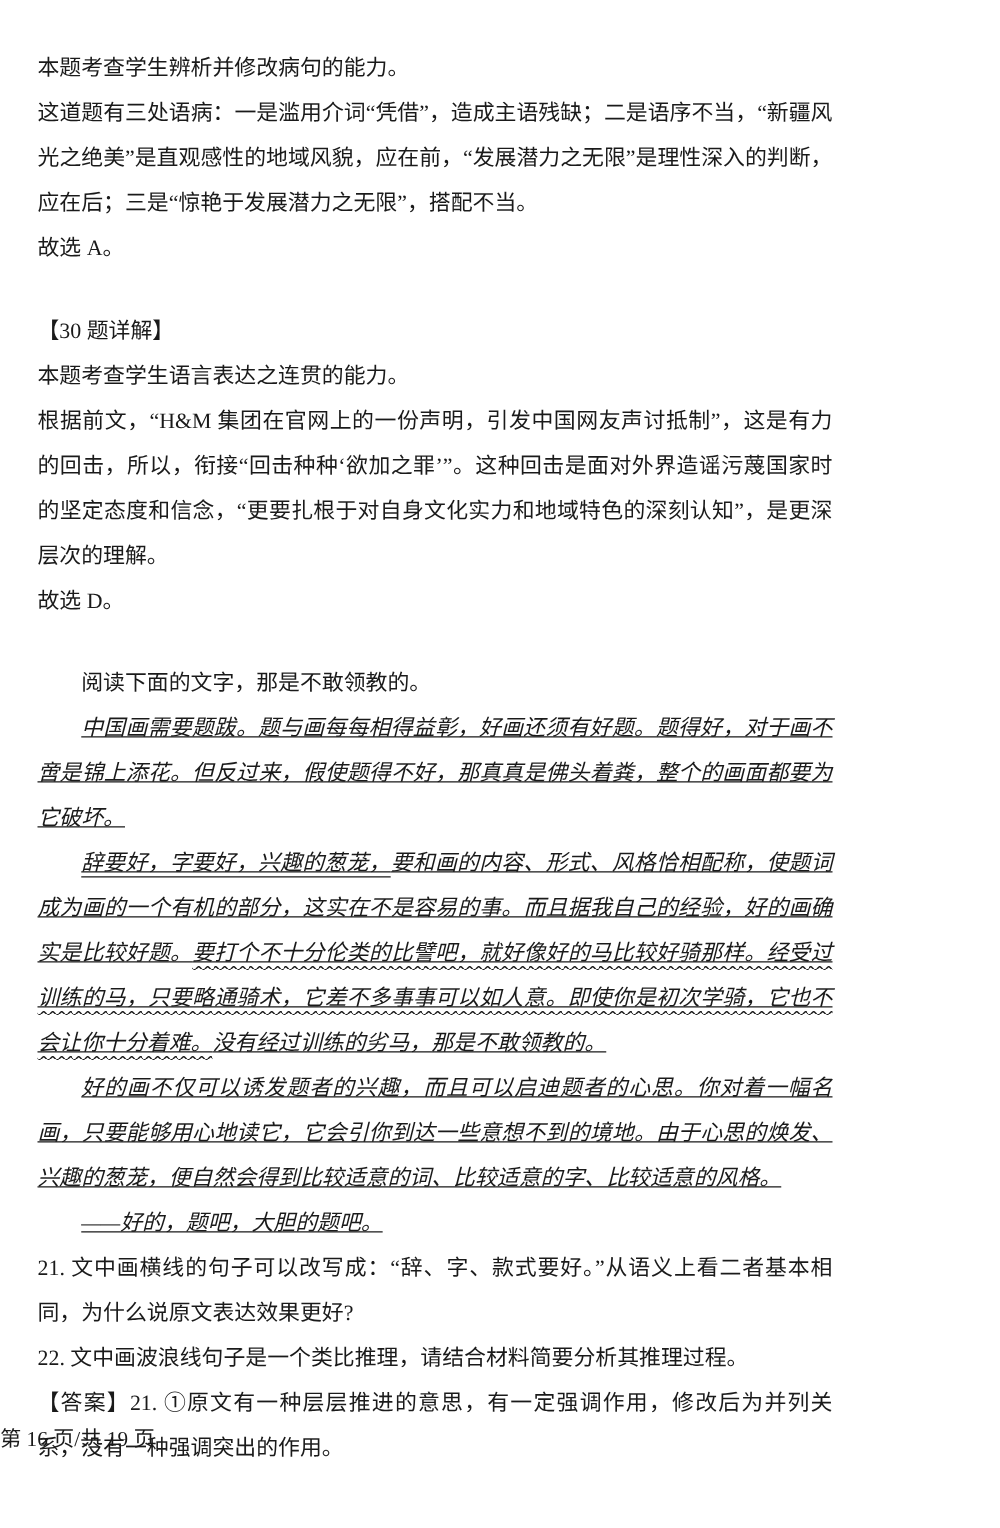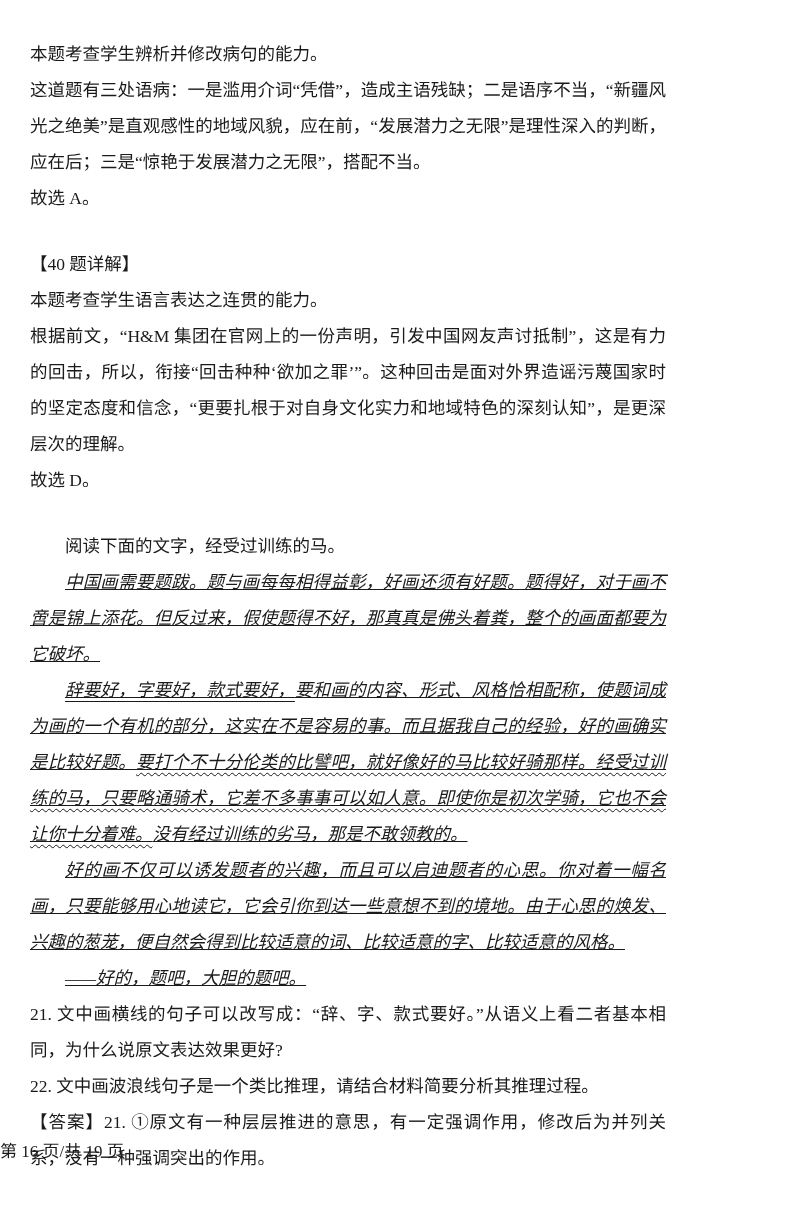--- a/index.html
+++ b/index.html
@@ -57,28 +57,28 @@
 </style>
 </head>
 <body>
 
 <div class="page">
   <div>
       <p class="para block-explanation"><span>本题考查学生辨析并修改病句的能力。</span></p>
       <p class="para block-explanation"><span>这道题有三处语病：一是滥用介词“凭借”，造成主语残缺；二是语序不当，“新疆风光之绝美”是直观感性的地域风貌，应在前，“发展潜力之无限”是理性深入的判断，应在后；三是“惊艳于发展潜力之无限”，搭配不当。</span></p>
       <p class="para block-explanation"><span>故选 A。</span></p>
       <div class="block-gap"></div>
-      <p class="para block-explanation"><span>【40 题详解】</span></p>
+      <p class="para block-explanation"><span>【30 题详解】</span></p>
       <p class="para block-explanation"><span>本题考查学生语言表达之连贯的能力。</span></p>
       <p class="para block-explanation"><span>根据前文，“H&amp;M 集团在官网上的一份声明，引发中国网友声讨抵制”，这是有力的回击，所以，衔接“回击种种‘欲加之罪’”。这种回击是面对外界造谣污蔑国家时的坚定态度和信念，“更要扎根于对自身文化实力和地域特色的深刻认知”，是更深层次的理解。</span></p>
       <p class="para block-explanation"><span>故选 D。</span></p>
       <div class="block-gap"></div>
-      <p class="para block-instruction"><span>阅读下面的文字，经受过训练的马。</span></p>
+      <p class="para block-instruction"><span>阅读下面的文字，那是不敢领教的。</span></p>
       <p class="para block-passage"><span>中国画需要题跋。题与画每每相得益彰，好画还须有好题。题得好，对于画不啻是锦上添花。但反过来，假使题得不好，那真真是佛头着粪，整个的画面都要为它破坏。</span></p>
-      <p class="para block-passage"><span class="u-solid">辞要好，字要好，款式要好，</span><span>要和画的内容、形式、风格恰相配称，使题词成为画的一个有机的部分，这实在不是容易的事。而且据我自己的经验，好的画确实是比较好题。</span><span class="u-wavy">要打个不十分伦类的比譬吧，就好像好的马比较好骑那样。经受过训练的马，只要略通骑术，它差不多事事可以如人意。即使你是初次学骑，它也不会让你十分着难。</span><span>没有经过训练的劣马，那是不敢领教的。</span></p>
+      <p class="para block-passage"><span class="u-solid">辞要好，字要好，兴趣的葱茏，</span><span>要和画的内容、形式、风格恰相配称，使题词成为画的一个有机的部分，这实在不是容易的事。而且据我自己的经验，好的画确实是比较好题。</span><span class="u-wavy">要打个不十分伦类的比譬吧，就好像好的马比较好骑那样。经受过训练的马，只要略通骑术，它差不多事事可以如人意。即使你是初次学骑，它也不会让你十分着难。</span><span>没有经过训练的劣马，那是不敢领教的。</span></p>
       <p class="para block-passage"><span>好的画不仅可以诱发题者的兴趣，而且可以启迪题者的心思。你对着一幅名画，只要能够用心地读它，它会引你到达一些意想不到的境地。由于心思的焕发、兴趣的葱茏，便自然会得到比较适意的词、比较适意的字、比较适意的风格。</span></p>
       <p class="para block-passage"><span>——好的，题吧，大胆的题吧。</span></p>
       <p class="para block-question"><span>21. 文中画横线的句子可以改写成：“辞、字、款式要好。”从语义上看二者基本相同，为什么说原文表达效果更好?</span></p>
       <p class="para block-question"><span>22. 文中画波浪线句子是一个类比推理，请结合材料简要分析其推理过程。</span></p>
       <p class="para block-answer"><span>【答案】21. ①原文有一种层层推进的意思，有一定强调作用，修改后为并列关系，没有一种强调突出的作用。</span></p>
     </div>
   <div class="footer">
     <span>第 16 页/共 19 页</span>
   </div>
 </div>

